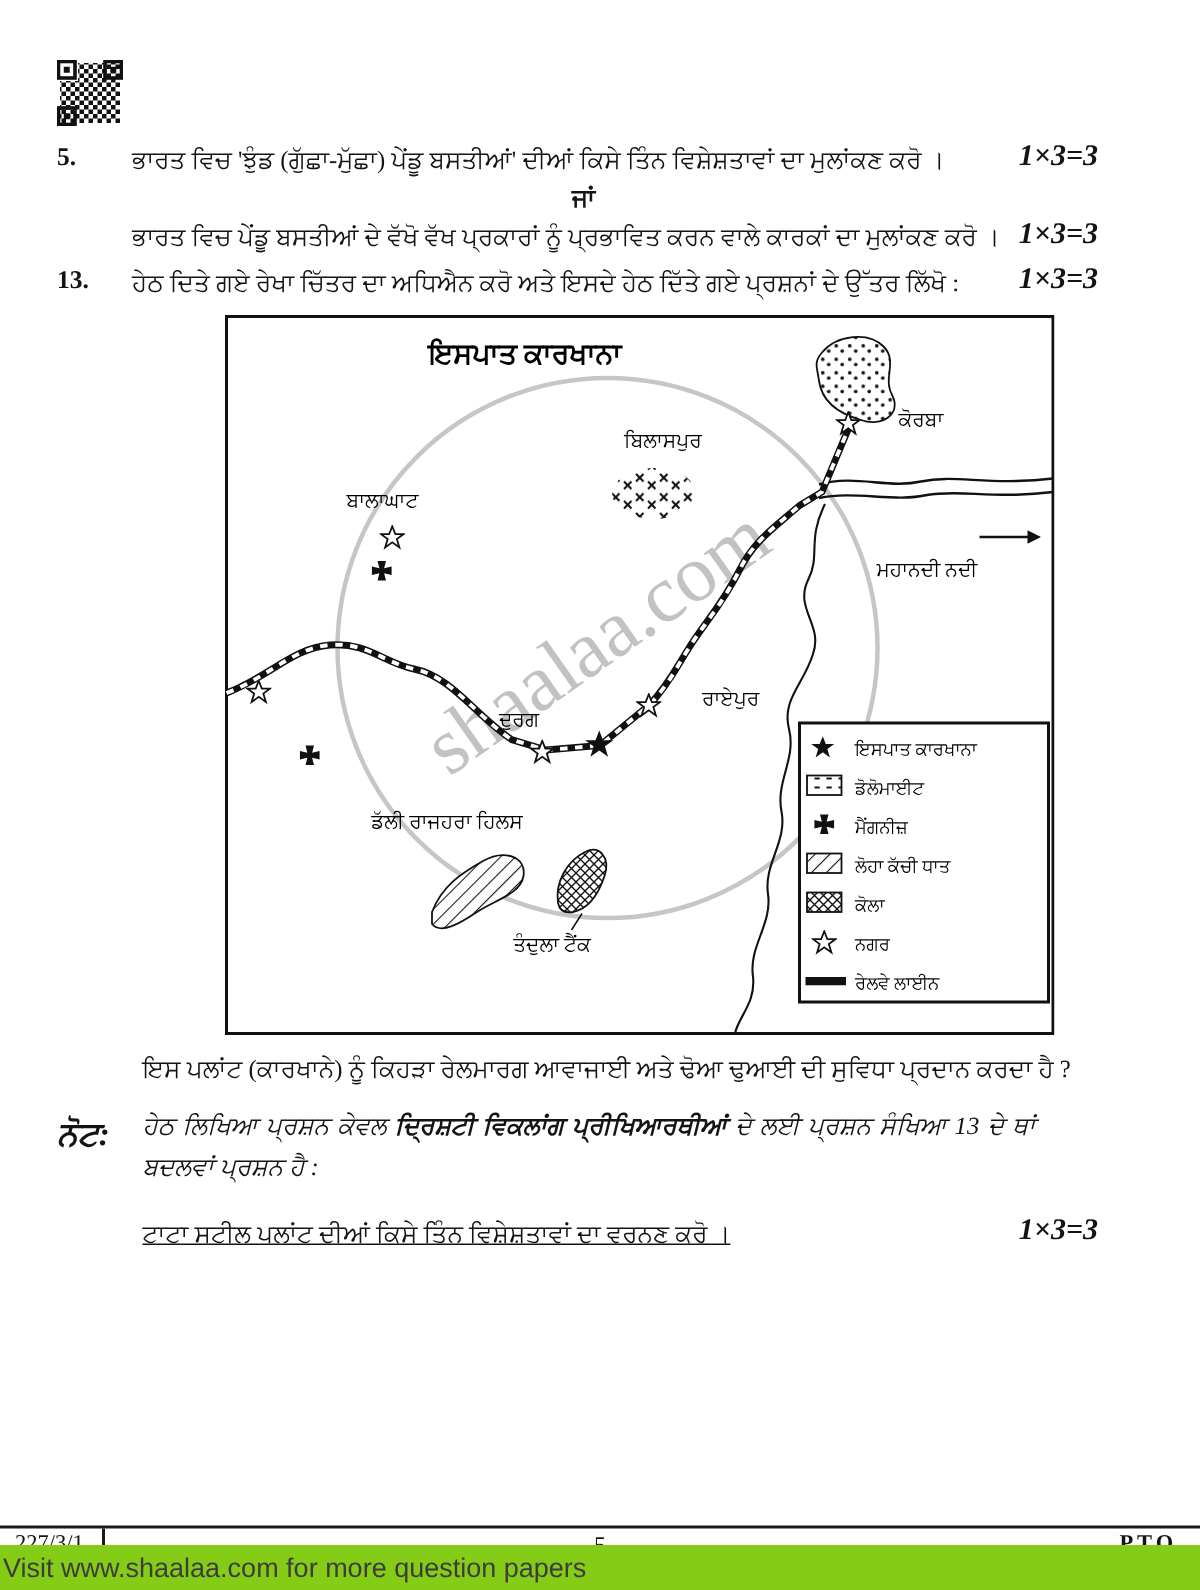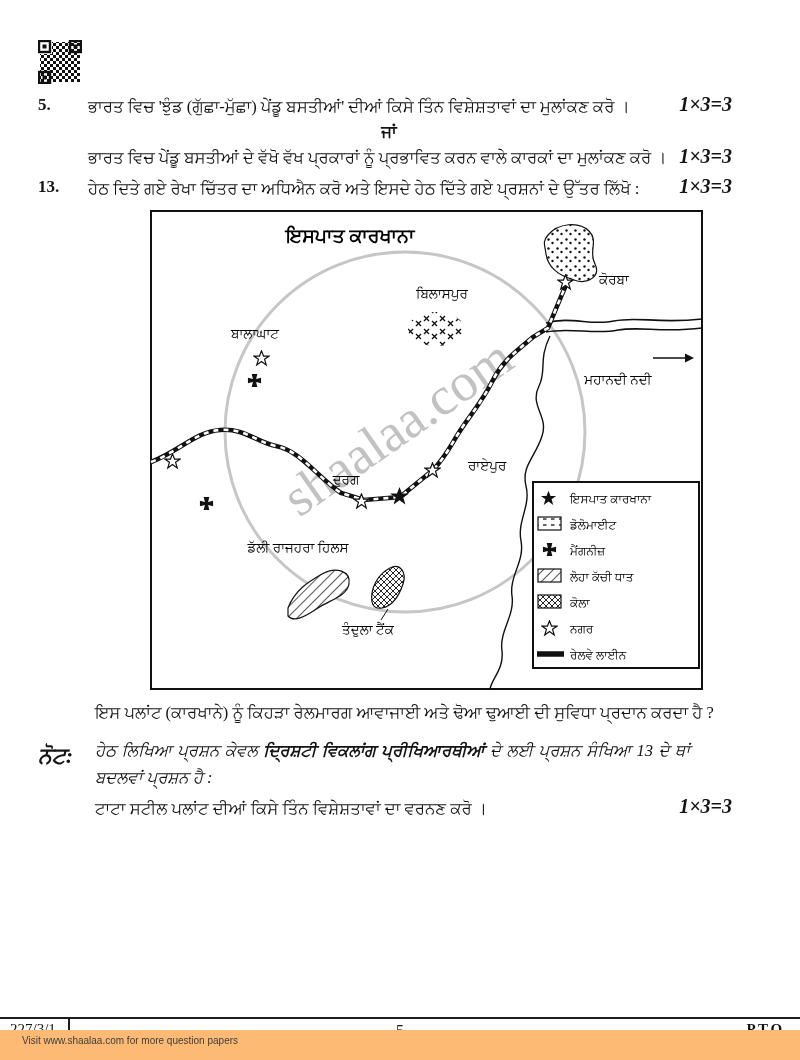--- a/index.html
+++ b/index.html
@@ -21,34 +21,34 @@
   .map-wrap{margin:8px 0 10px 112px;width:553px;height:480px;position:relative;}
   .map-wrap svg{display:block;}
   .subq{display:flex;margin-left:57px;margin-top:5px;font-size:16.5px;line-height:1.6;}
   .subnum{width:70px;flex:none;}
   .subtext{flex:1;padding-right:24px;text-align:justify;}
   .note{display:flex;margin-top:12px;font-size:16.5px;line-height:1.6;}
   .notelabel{width:57px;flex:none;font-weight:bold;font-style:italic;font-size:22px;}
   .notebody{flex:1;}
   .note-italic{font-style:italic;padding-right:60px;display:block;text-align:justify;}
   .note-bold{font-weight:bold;}
-  .altq{position:relative;padding-right:60px;margin-top:5px;font-style:normal;text-align:justify;}
+  .altq{position:relative;padding-right:60px;margin-top:19px;font-style:normal;text-align:justify;text-decoration:underline;}
   .footer{
     position:absolute;left:0;right:0;bottom:14px;height:27px;
     border-top:2px solid #1c1c1c;font-size:15px;
   }
   .footer-left{
     display:inline-block;padding:2px 12px 4px 10px;border-right:2px solid #1c1c1c;
   }
   .footer-center{position:absolute;left:50%;top:3px;transform:translateX(-50%);font-size:16px;}
   .footer-right{position:absolute;right:14px;top:2px;font-weight:bold;}
   .bottombar{
-    position:absolute;bottom:0;left:0;right:0;height:30px;background:#fdba74;
-    font-family:"Liberation Sans",sans-serif;font-size:10px;color:#3d3d3d;
-    padding:5px 0 0 22px;box-sizing:border-box;
+    position:absolute;bottom:0;left:0;right:0;height:30px;background:#84cc16;
+    font-family:"Liberation Sans",sans-serif;font-size:18px;color:#3d3d3d;
+    padding:5px 0 0 2px;box-sizing:border-box;
   }
   .qr{position:absolute;top:40px;left:38px;width:44px;height:44px;}
 </style>
 </head>
 <body>
 
 <div class="page">
 
   <div class="qr">
     <svg width="44" height="44" viewBox="0 0 44 44">

